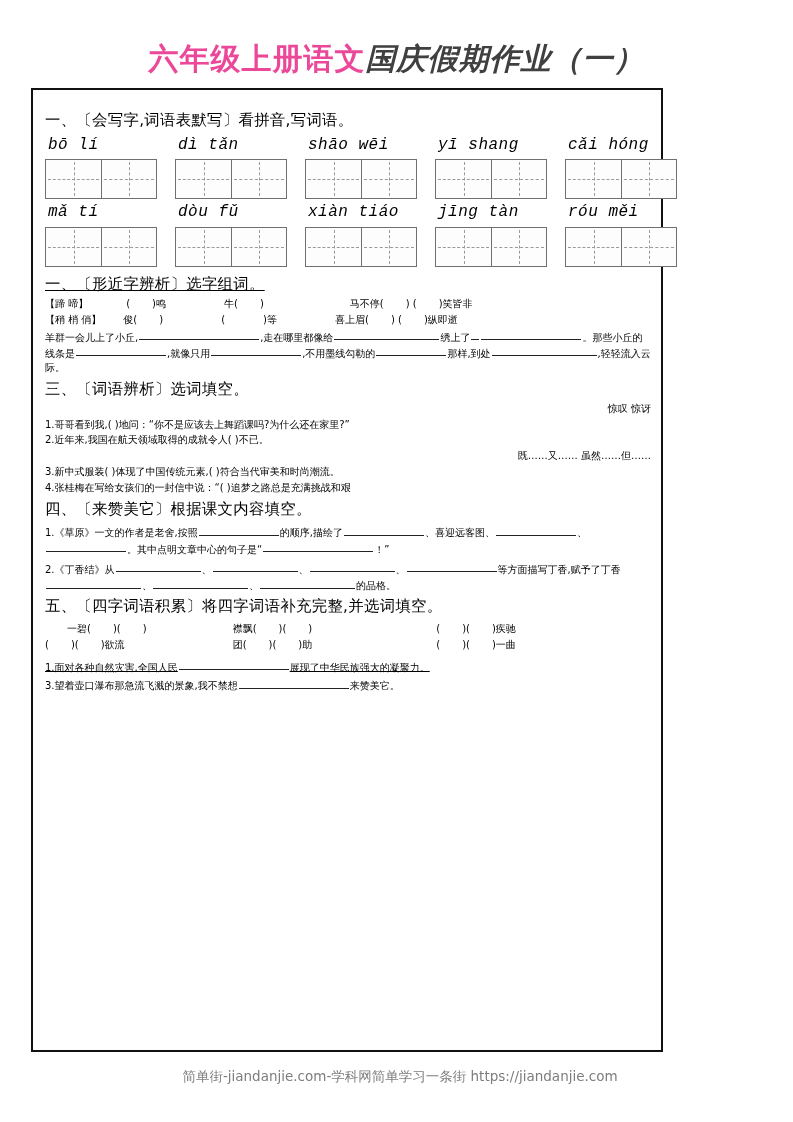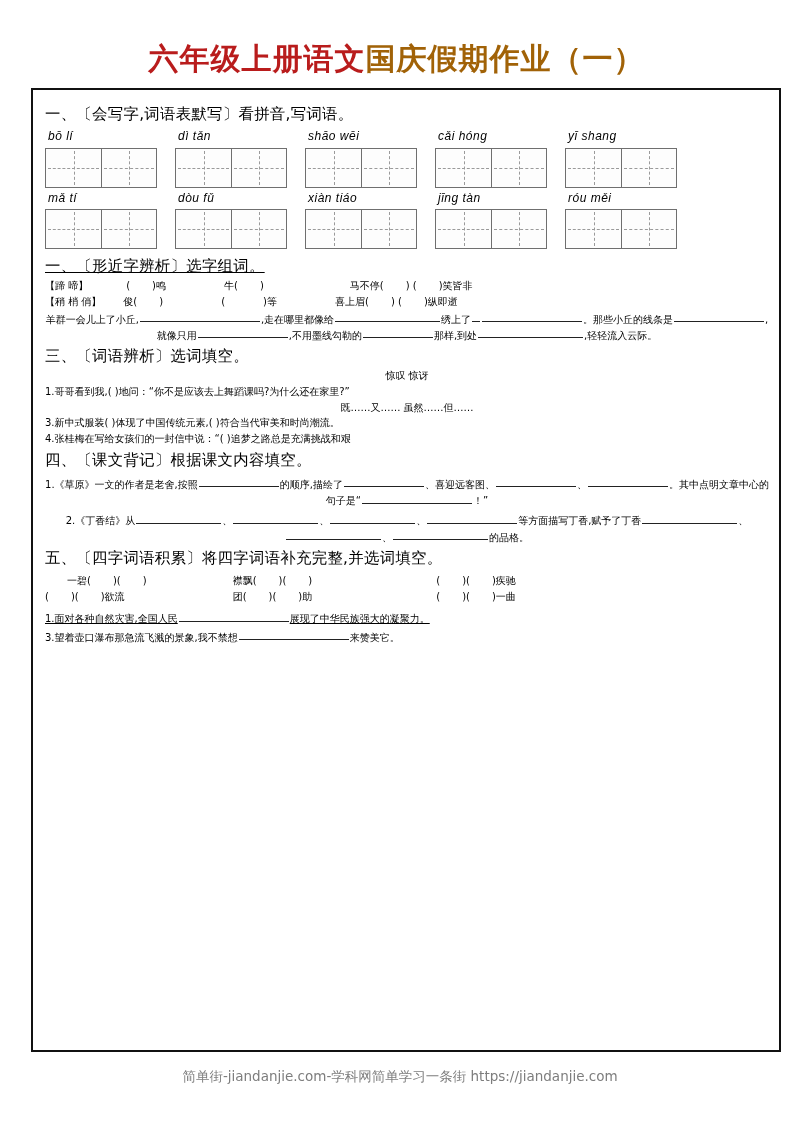--- a/index.html
+++ b/index.html
@@ -26,66 +26,66 @@
   .title {
     text-align: center;
     font-size: 30px;
     font-weight: bold;
     letter-spacing: 1px;
     padding-top: 42px;
     padding-bottom: 8px;
     line-height: 1.1;
     white-space: nowrap;
   }
-  .title .black { color: #b91c1c; }
-  .title .red { color: #a16207; }
+  .title .black { color: #ec4899; }
+  .title .red { color: #404040; font-style: italic; }
 
   
   .frame {
     position: absolute;
     left: 31px;
     top: 88px;
-    width: 750px;
+    width: 632px;
     height: 964px;
     border: 2.5px solid #111111;
     box-sizing: border-box;
-    padding: 12px 10px 6px 12px;
+    padding: 18px 10px 6px 12px;
   }
   .inner {
     font-size: 15.2px;
     line-height: 1.48;
   }
 
   
   .sec-head {
     font-size: 15.4px;
     letter-spacing: 0.3px;
     white-space: nowrap;
     margin: 1px 0 1px 0;
   }
   .line {
     font-size: 10px;
     white-space: nowrap;
     margin: 1px 0;
   }
-  .line.wrapline { white-space: normal; text-align: center; }
+  .line.wrapline { white-space: normal; }
 
   
   .pinyin-block { margin-top: 2px; }
   .pinyin-row {
     display: flex;
     align-items: flex-end;
   }
   .pinyin-cellwrap {
     margin-right: 18px;
   }
   .pinyin-text {
     font-style: italic;
-    font-size: 12px;
-    font-family: Liberation Sans, sans-serif;
+    font-size: 16px;
+    font-family: Liberation Mono, monospace;
     letter-spacing: 0.5px;
     padding-left: 3px;
     margin-bottom: 2px;
     white-space: nowrap;
   }
   .tianzi {
     display: flex;
     width: 112px;
     height: 40px;
     border: 1px solid #6f6f6f;
@@ -142,21 +142,21 @@
 
   .paren {
     display: inline-block;
     white-space: nowrap;
   }
   .gap-sm { display: inline-block; width: 22px; }
   .gap-md { display: inline-block; width: 38px; }
   .gap-lg { display: inline-block; width: 58px; }
   .gap-xl { display: inline-block; width: 86px; }
 
-  .centered { text-align: center; }
+  .centered { text-align: right; }
 
   
   .mt2 { margin-top: 2px; }
   .mt4 { margin-top: 4px; }
   .mt6 { margin-top: 6px; text-decoration: underline; }
 
   
   .footer {
     position: absolute;
     left: 7px;
@@ -199,28 +199,28 @@
               </div>
           </div>
           <div class="pinyin-cellwrap">
             <div class="pinyin-text">shāo wēi</div>
             <div class="tianzi">
                 <div class="cell"></div>
                 <div class="cell"></div>
               </div>
           </div>
           <div class="pinyin-cellwrap">
+            <div class="pinyin-text">yī  shang</div>
+            <div class="tianzi">
+                <div class="cell"></div>
+                <div class="cell"></div>
+              </div>
+          </div>
+          <div class="pinyin-cellwrap">
             <div class="pinyin-text">cǎi hóng</div>
-            <div class="tianzi">
-                <div class="cell"></div>
-                <div class="cell"></div>
-              </div>
-          </div>
-          <div class="pinyin-cellwrap">
-            <div class="pinyin-text">yī  shang</div>
             <div class="tianzi">
                 <div class="cell"></div>
                 <div class="cell"></div>
               </div>
           </div>
         </div>
       </div>
 
       <div class="pinyin-block mt2">
         <div class="pinyin-row">
@@ -273,25 +273,26 @@
       </div>
 
 
       <div class="line wrapline">
         <span>羊群一会儿上了小丘,</span><span class="bl w120"></span><span>,走在哪里都像给</span><span class="bl w105"></span><span>绣上了</span><span class="bl w8"></span><span class="bl w100"></span><span>。那些小丘的线条是</span><span class="bl w90"></span><span>,就像只用</span><span class="bl w90"></span><span>,不用墨线勾勒的</span><span class="bl w70"></span><span>那样,到处</span><span class="bl w105"></span><span>,轻轻流入云际。</span>
       </div>
 
       <div class="sec-head mt2">三、〔词语辨析〕选词填空。</div>
       <div class="line centered">惊叹    惊讶</div>
       <div class="line">1.哥哥看到我,(        )地问：“你不是应该去上舞蹈课吗?为什么还在家里?”</div>
+      <div class="line">2.近年来,我国在航天领域取得的成就令人(        )不已。</div>
       <div class="line centered">既……又……    虽然……但……</div>
       <div class="line">3.新中式服装(      )体现了中国传统元素,(      )符合当代审美和时尚潮流。</div>
       <div class="line">4.张桂梅在写给女孩们的一封信中说：“(        )追梦之路总是充满挑战和艰</div>
 
-      <div class="sec-head mt2">四、〔课文背记〕根据课文内容填空。</div>
+      <div class="sec-head mt2">四、〔来赞美它〕根据课文内容填空。</div>
 
       <div class="line wrapline mt4">
         <span>1.《草原》一文的作者是老舍,按照</span><span class="bl w80"></span><span>的顺序,描绘了</span><span class="bl w80"></span><span>、喜迎远客图、</span><span class="bl w80"></span><span>、</span><span class="bl w80"></span><span>。其中点明文章中心的句子是“</span><span class="bl w110"></span><span>！”</span>
       </div>
 
       <div class="line wrapline mt4">
         <span>2.《丁香结》从</span><span class="bl w85"></span><span>、</span><span class="bl w85"></span><span>、</span><span class="bl w85"></span><span>、</span><span class="bl w90"></span><span>等方面描写丁香,赋予了丁香</span><span class="bl w95"></span><span>、</span><span class="bl w95"></span><span>、</span><span class="bl w95"></span><span>的品格。</span>
       </div>
 
       <div class="sec-head mt2">五、〔四字词语积累〕将四字词语补充完整,并选词填空。</div>

